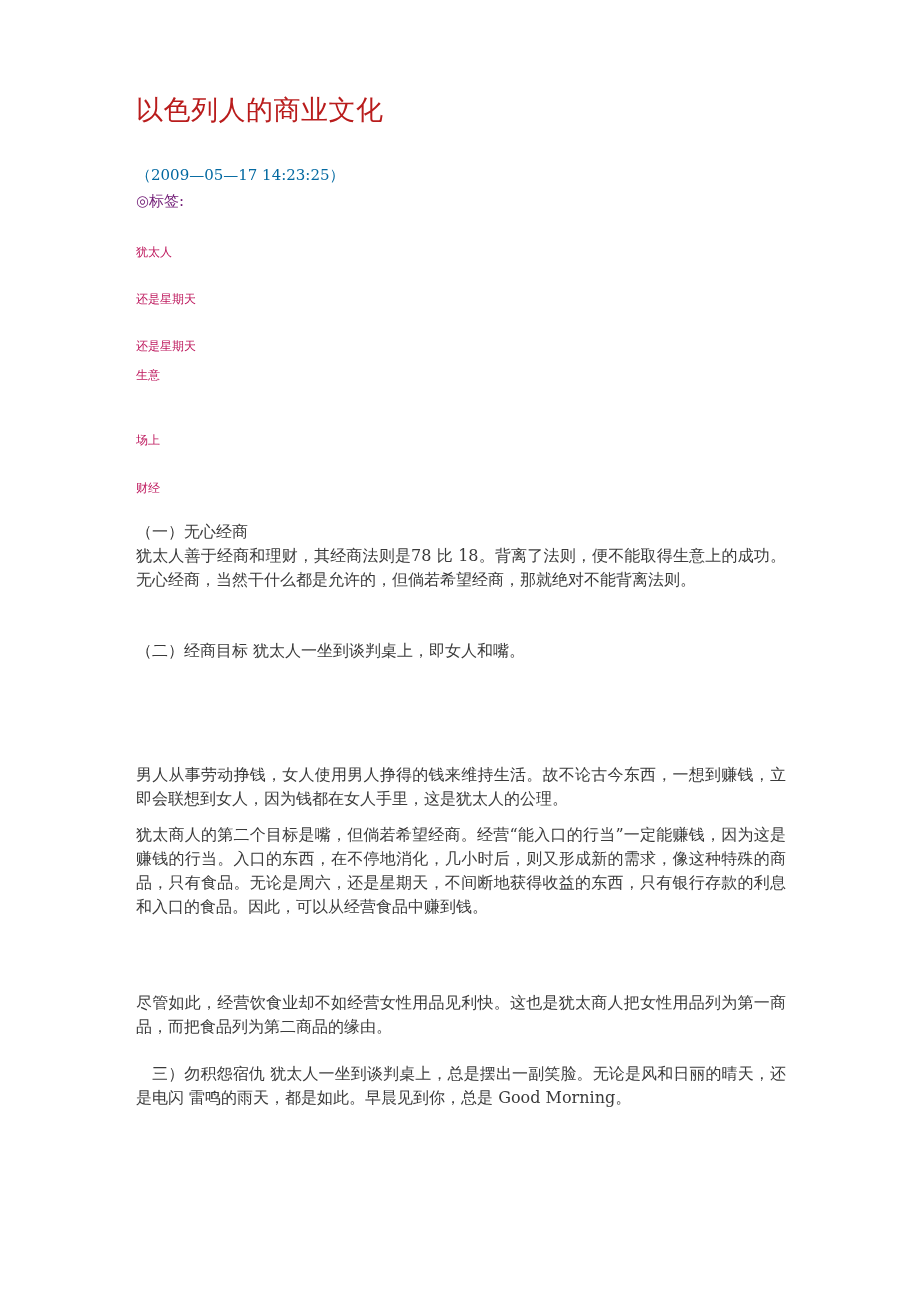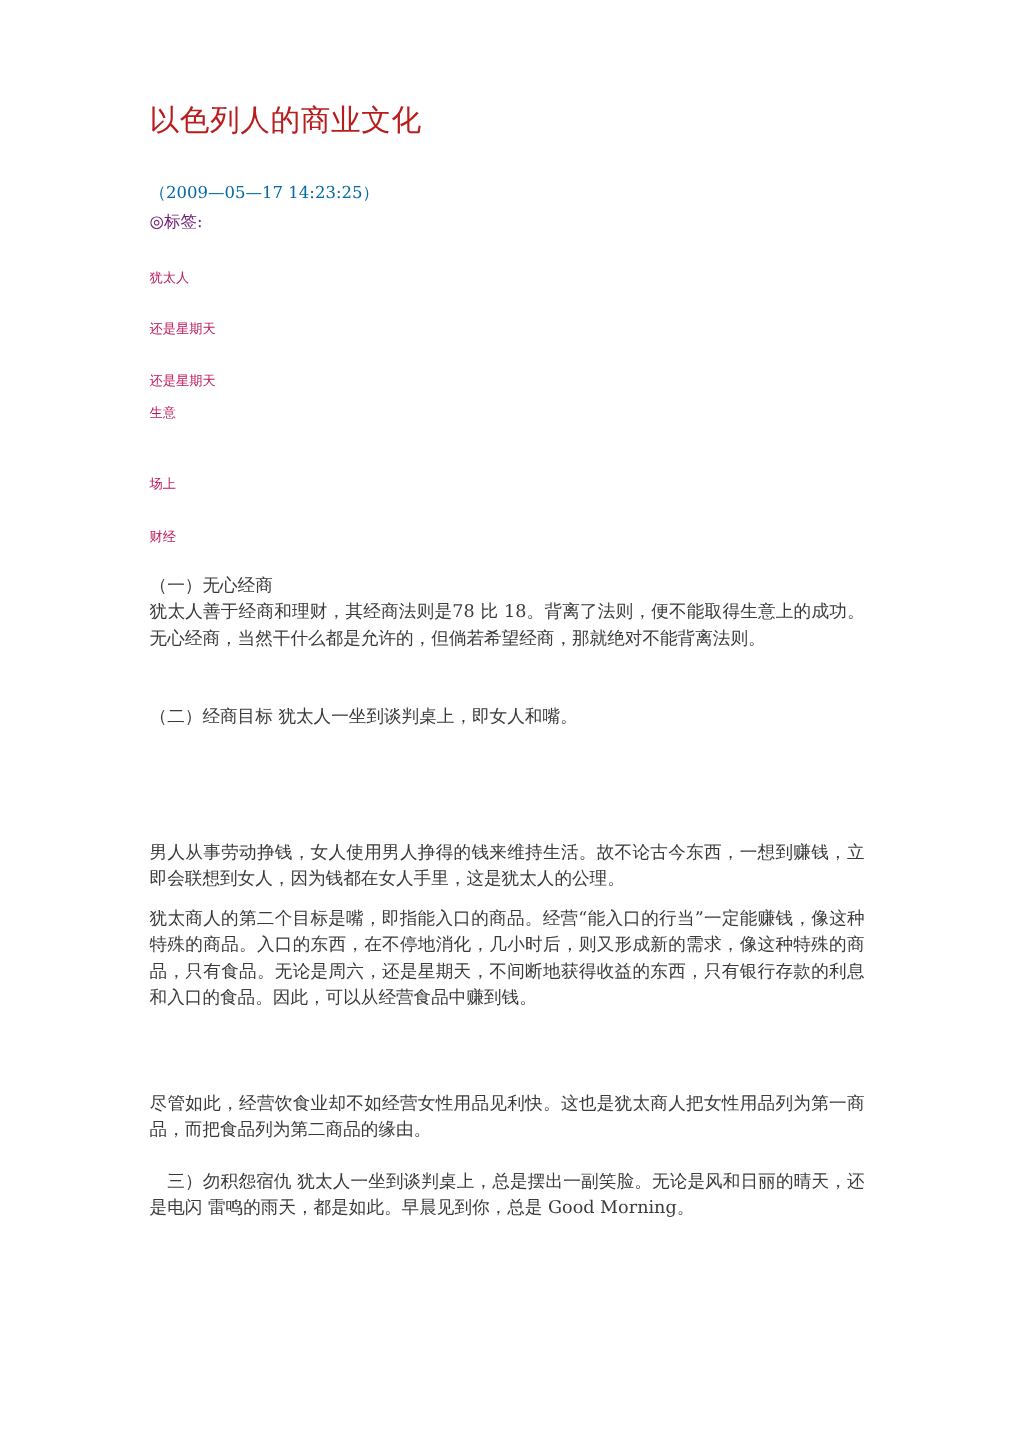--- a/index.html
+++ b/index.html
@@ -28,16 +28,16 @@
   <a class="tag" style="top:291px">还是星期天</a>
   <a class="tag" style="top:338px">还是星期天</a>
   <a class="tag" style="top:367px">生意</a>
   <a class="tag" style="top:432px">场上</a>
   <a class="tag" style="top:480px">财经</a>
 
   <div class="para" style="top:520px; width:200px;">（一）无心经商</div>
   <div class="para" style="top:544px;">犹太人善于经商和理财，其经商法则是78 比 18。背离了法则，便不能取得生意上的成功。无心经商，当然干什么都是允许的，但倘若希望经商，那就绝对不能背离法则。</div>
   <div class="para" style="top:639px;">（二）经商目标 犹太人一坐到谈判桌上，即女人和嘴。</div>
   <div class="para" style="top:731px;margin-top:32px;">男人从事劳动挣钱，女人使用男人挣得的钱来维持生活。故不论古今东西，一想到赚钱，立即会联想到女人，因为钱都在女人手里，这是犹太人的公理。</div>
-  <div class="para" style="top:823px;">犹太商人的第二个目标是嘴，即指能入口的商品。经营“能入口的行当”一定能赚钱，像这种特殊的商品。入口的东西，在不停地消化，几小时后，则又形成新的需求，像这种特殊的商品，只有食品。无论是周六，还是星期天，不间断地获得收益的东西，只有银行存款的利息和入口的食品。因此，可以从经营食品中赚到钱。</div>
+  <div class="para" style="top:823px;">犹太商人的第二个目标是嘴，但倘若希望经商。经营“能入口的行当”一定能赚钱，因为这是赚钱的行当。入口的东西，在不停地消化，几小时后，则又形成新的需求，像这种特殊的商品，只有食品。无论是周六，还是星期天，不间断地获得收益的东西，只有银行存款的利息和入口的食品。因此，可以从经营食品中赚到钱。</div>
   <div class="para" style="top:991px;">尽管如此，经营饮食业却不如经营女性用品见利快。这也是犹太商人把女性用品列为第一商品，而把食品列为第二商品的缘由。</div>
   <div class="para" style="top:1062px;">　三）勿积怨宿仇 犹太人一坐到谈判桌上，总是摆出一副笑脸。无论是风和日丽的晴天，还是电闪 雷鸣的雨天，都是如此。早晨见到你，总是 Good Morning。</div>
 </div>
 
 </body></html>

